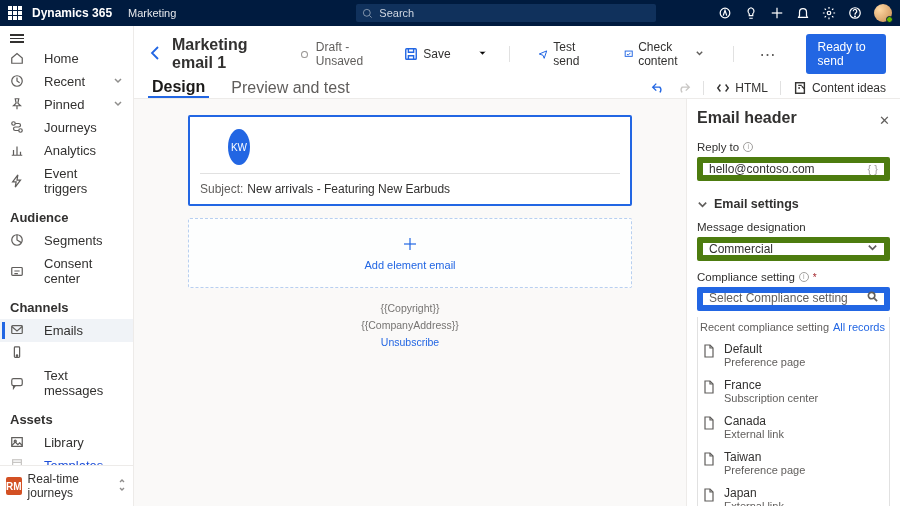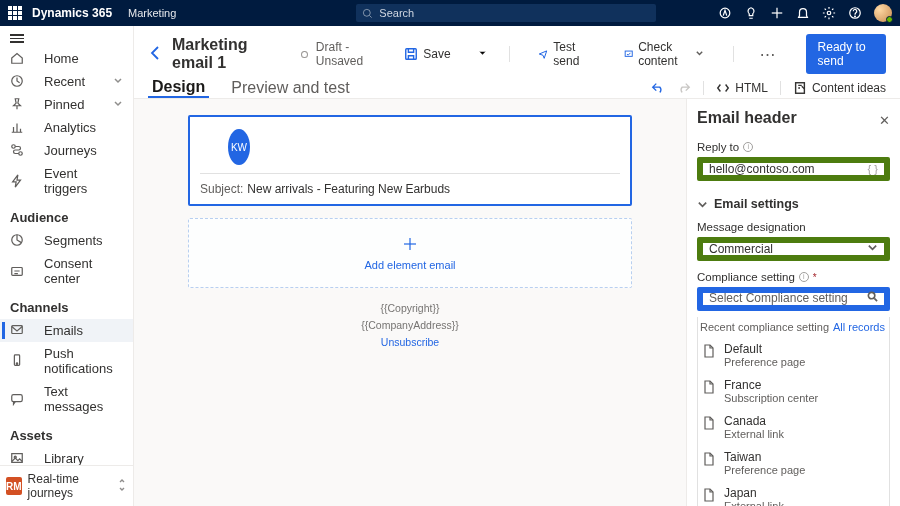--- a/index.html
+++ b/index.html
@@ -351,38 +351,38 @@
           </span>
         <span>Pinned</span>
         <span class="chev"><svg width="10" height="10" viewBox="0 0 10 10">
               <path d="M2 3l3 3 3-3" stroke="#605e5c" fill="none" stroke-width="1.5"></path>
             </svg></span>
       </div>
 
       <div class="nav-item">
         <span class="ico">
             <svg viewBox="0 0 16 16">
-              <path d="M2 14h12M4 14V8M8 14V4M12 14v-4"></path>
-            </svg>
-          </span>
-        <span>Analytics</span>
-      </div>
-      <div class="nav-item">
-        <span class="ico">
-            <svg viewBox="0 0 16 16">
               <circle cx="4" cy="4" r="2"></circle>
               <circle cx="12" cy="12" r="2"></circle>
               <path d="M6 4h4a2 2 0 0 1 0 4H6a2 2 0 0 0 0 4h4"></path>
             </svg>
           </span>
         <span>Journeys</span>
       </div>
       <div class="nav-item">
         <span class="ico">
             <svg viewBox="0 0 16 16">
+              <path d="M2 14h12M4 14V8M8 14V4M12 14v-4"></path>
+            </svg>
+          </span>
+        <span>Analytics</span>
+      </div>
+      <div class="nav-item">
+        <span class="ico">
+            <svg viewBox="0 0 16 16">
               <path d="M9 1 3 9h4l-1 6 6-8H8z"></path>
             </svg>
           </span>
         <span>Event triggers</span>
       </div>
 
       <div class="nav-head">Audience</div>
       <div class="nav-item">
         <span class="ico">
             <svg viewBox="0 0 16 16">
@@ -412,21 +412,20 @@
           </span>
         <span>Emails</span>
       </div>
       <div class="nav-item">
         <span class="ico">
             <svg viewBox="0 0 16 16">
               <rect x="5" y="1" width="6" height="12" rx="1"></rect>
               <circle cx="8" cy="11" r=".8"></circle>
             </svg>
           </span>
-        <span>Push notifications</span>
       </div>
       <div class="nav-item">
         <span class="ico">
             <svg viewBox="0 0 16 16">
               <rect x="2" y="3" width="12" height="8" rx="2"></rect>
               <path d="M6 11l-2 3v-3"></path>
             </svg>
           </span>
         <span>Text messages</span>
       </div>

